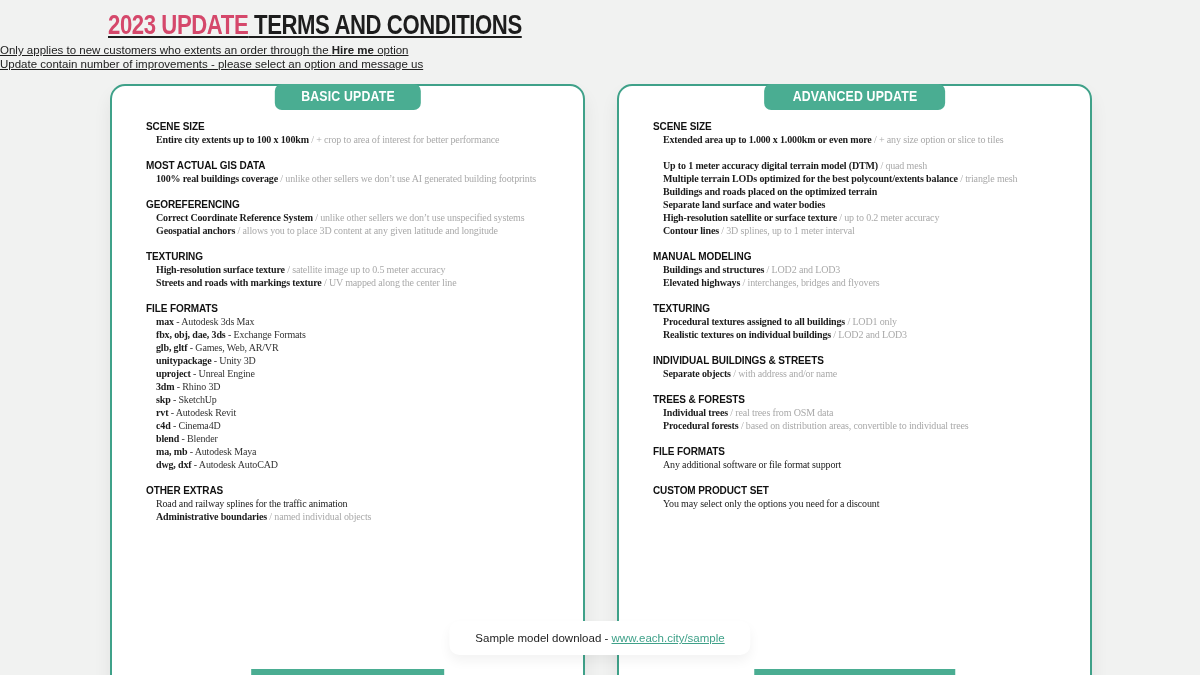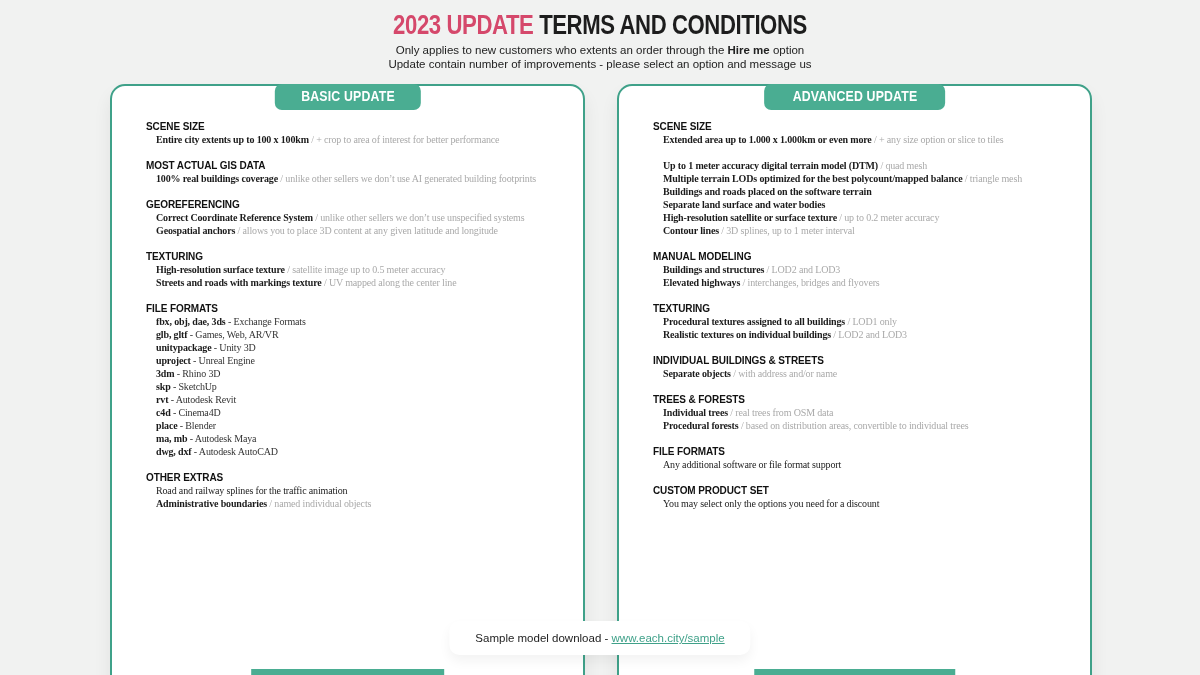--- a/index.html
+++ b/index.html
@@ -5,21 +5,21 @@
   * { margin:0; padding:0; box-sizing:border-box; }
   html,body { width:1200px; height:675px; }
   body {
     font-family:"Liberation Sans", sans-serif;
     background:#f1f2f1;
     color:#1d1d1d;
     overflow:hidden;
     position:relative;
   }
   
-  .header { position:absolute; top:10px; left:0; width:1200px; text-align:center; }
+  .header { position:absolute; top:10px; left:0; width:1200px; text-align:left;text-decoration:underline; }
   .title {
     font-size:27px; font-weight:700; white-space:nowrap;
     transform:scaleX(0.82); transform-origin:50% 50%;
     letter-spacing:-0.5px;
   }
   .title .hl { color:#d5486b; }
   .subs { margin-top:3px; font-size:11.5px; line-height:13.5px; color:#222; }
   .subs b { font-weight:700; }
   
   .panel {
@@ -93,29 +93,30 @@
         <div class="item"><span class="lead bold">Correct Coordinate Reference System</span><span class="note"> / unlike other sellers we don’t use unspecified systems</span></div>
         <div class="item"><span class="lead bold">Geospatial anchors</span><span class="note"> / allows you to place 3D content at any given latitude and longitude</span></div>
       </div>
       <div class="section">
         <div class="sec-title">TEXTURING</div>
         <div class="item"><span class="lead bold">High-resolution surface texture</span><span class="note"> / satellite image up to 0.5 meter accuracy</span></div>
         <div class="item"><span class="lead bold">Streets and roads with markings texture</span><span class="note"> / UV mapped along the center line</span></div>
       </div>
       <div class="section">
         <div class="sec-title">FILE FORMATS</div>
+        <div class="item"><span class="lead bold">max</span><span class="dashtext"> - Autodesk 3ds Max</span></div>
         <div class="item"><span class="lead bold">fbx, obj, dae, 3ds</span><span class="dashtext"> - Exchange Formats</span></div>
         <div class="item"><span class="lead bold">glb, gltf</span><span class="dashtext"> - Games, Web, AR/VR</span></div>
         <div class="item"><span class="lead bold">unitypackage</span><span class="dashtext"> - Unity 3D</span></div>
         <div class="item"><span class="lead bold">uproject</span><span class="dashtext"> - Unreal Engine</span></div>
         <div class="item"><span class="lead bold">3dm</span><span class="dashtext"> - Rhino 3D</span></div>
         <div class="item"><span class="lead bold">skp</span><span class="dashtext"> - SketchUp</span></div>
         <div class="item"><span class="lead bold">rvt</span><span class="dashtext"> - Autodesk Revit</span></div>
         <div class="item"><span class="lead bold">c4d</span><span class="dashtext"> - Cinema4D</span></div>
-        <div class="item"><span class="lead bold">place</span><span class="dashtext"> - Blender</span></div>
+        <div class="item"><span class="lead bold">blend</span><span class="dashtext"> - Blender</span></div>
         <div class="item"><span class="lead bold">ma, mb</span><span class="dashtext"> - Autodesk Maya</span></div>
         <div class="item"><span class="lead bold">dwg, dxf</span><span class="dashtext"> - Autodesk AutoCAD</span></div>
       </div>
       <div class="section">
         <div class="sec-title">OTHER EXTRAS</div>
         <div class="item"><span class="lead">Road and railway splines for the traffic animation</span></div>
         <div class="item"><span class="lead bold">Administrative boundaries</span><span class="note"> / named individual objects</span></div>
       </div>
     </div>
   <div class="badge-bottom">
@@ -128,22 +129,22 @@
 
 <div class="panel right">
   <div class="badge-top"><span>ADVANCED UPDATE</span></div>
   <div class="content">
       <div class="section">
         <div class="sec-title">SCENE SIZE</div>
         <div class="item"><span class="lead bold">Extended area up to 1.000 x 1.000km or even more</span><span class="note"> / + any size option or slice to tiles</span></div>
       </div>
       <div class="section">
         <div class="item"><span class="lead bold">Up to 1 meter accuracy digital terrain model (DTM)</span><span class="note"> / quad mesh</span></div>
-        <div class="item"><span class="lead bold">Multiple terrain LODs optimized for the best polycount/mapped balance</span><span class="note"> / triangle mesh</span></div>
-        <div class="item"><span class="lead bold">Buildings and roads placed on the software terrain</span></div>
+        <div class="item"><span class="lead bold">Multiple terrain LODs optimized for the best polycount/extents balance</span><span class="note"> / triangle mesh</span></div>
+        <div class="item"><span class="lead bold">Buildings and roads placed on the optimized terrain</span></div>
         <div class="item"><span class="lead bold">Separate land surface and water bodies</span></div>
         <div class="item"><span class="lead bold">High-resolution satellite or surface texture</span><span class="note"> / up to 0.2 meter accuracy</span></div>
         <div class="item"><span class="lead bold">Contour lines</span><span class="note"> / 3D splines, up to 1 meter interval</span></div>
       </div>
       <div class="section">
         <div class="sec-title">MANUAL MODELING</div>
         <div class="item"><span class="lead bold">Buildings and structures</span><span class="note"> / LOD2 and LOD3</span></div>
         <div class="item"><span class="lead bold">Elevated highways</span><span class="note"> / interchanges, bridges and flyovers</span></div>
       </div>
       <div class="section">

